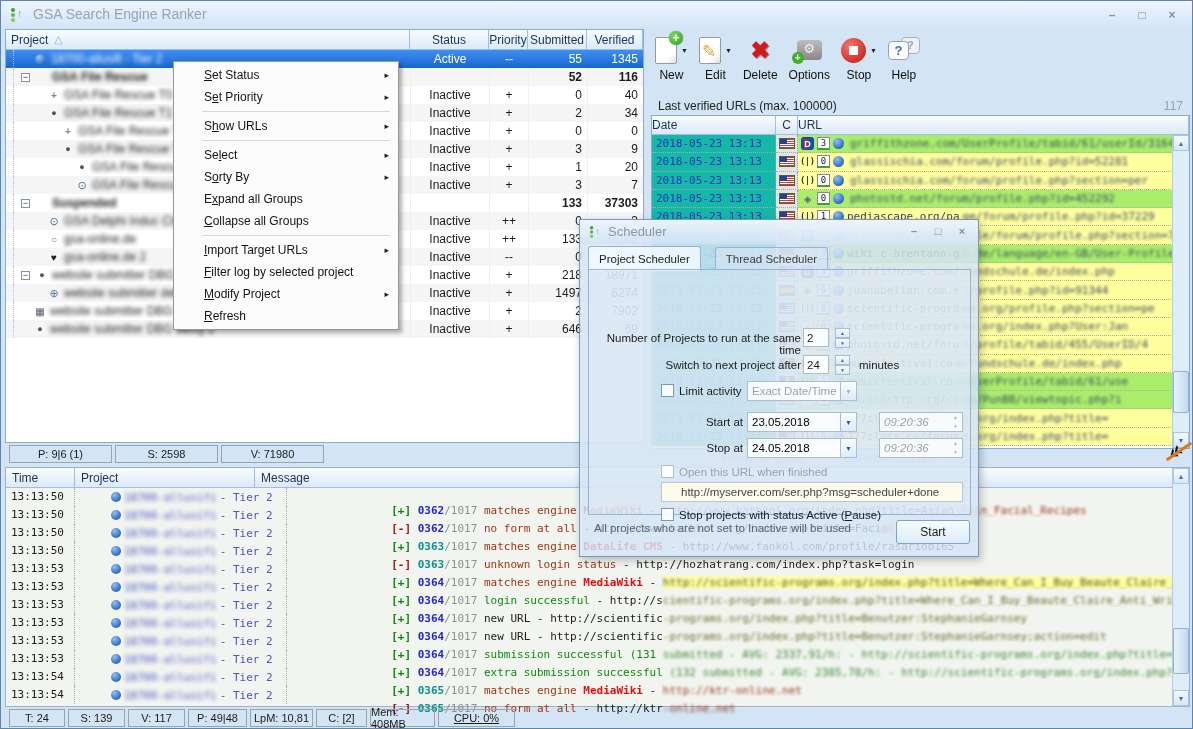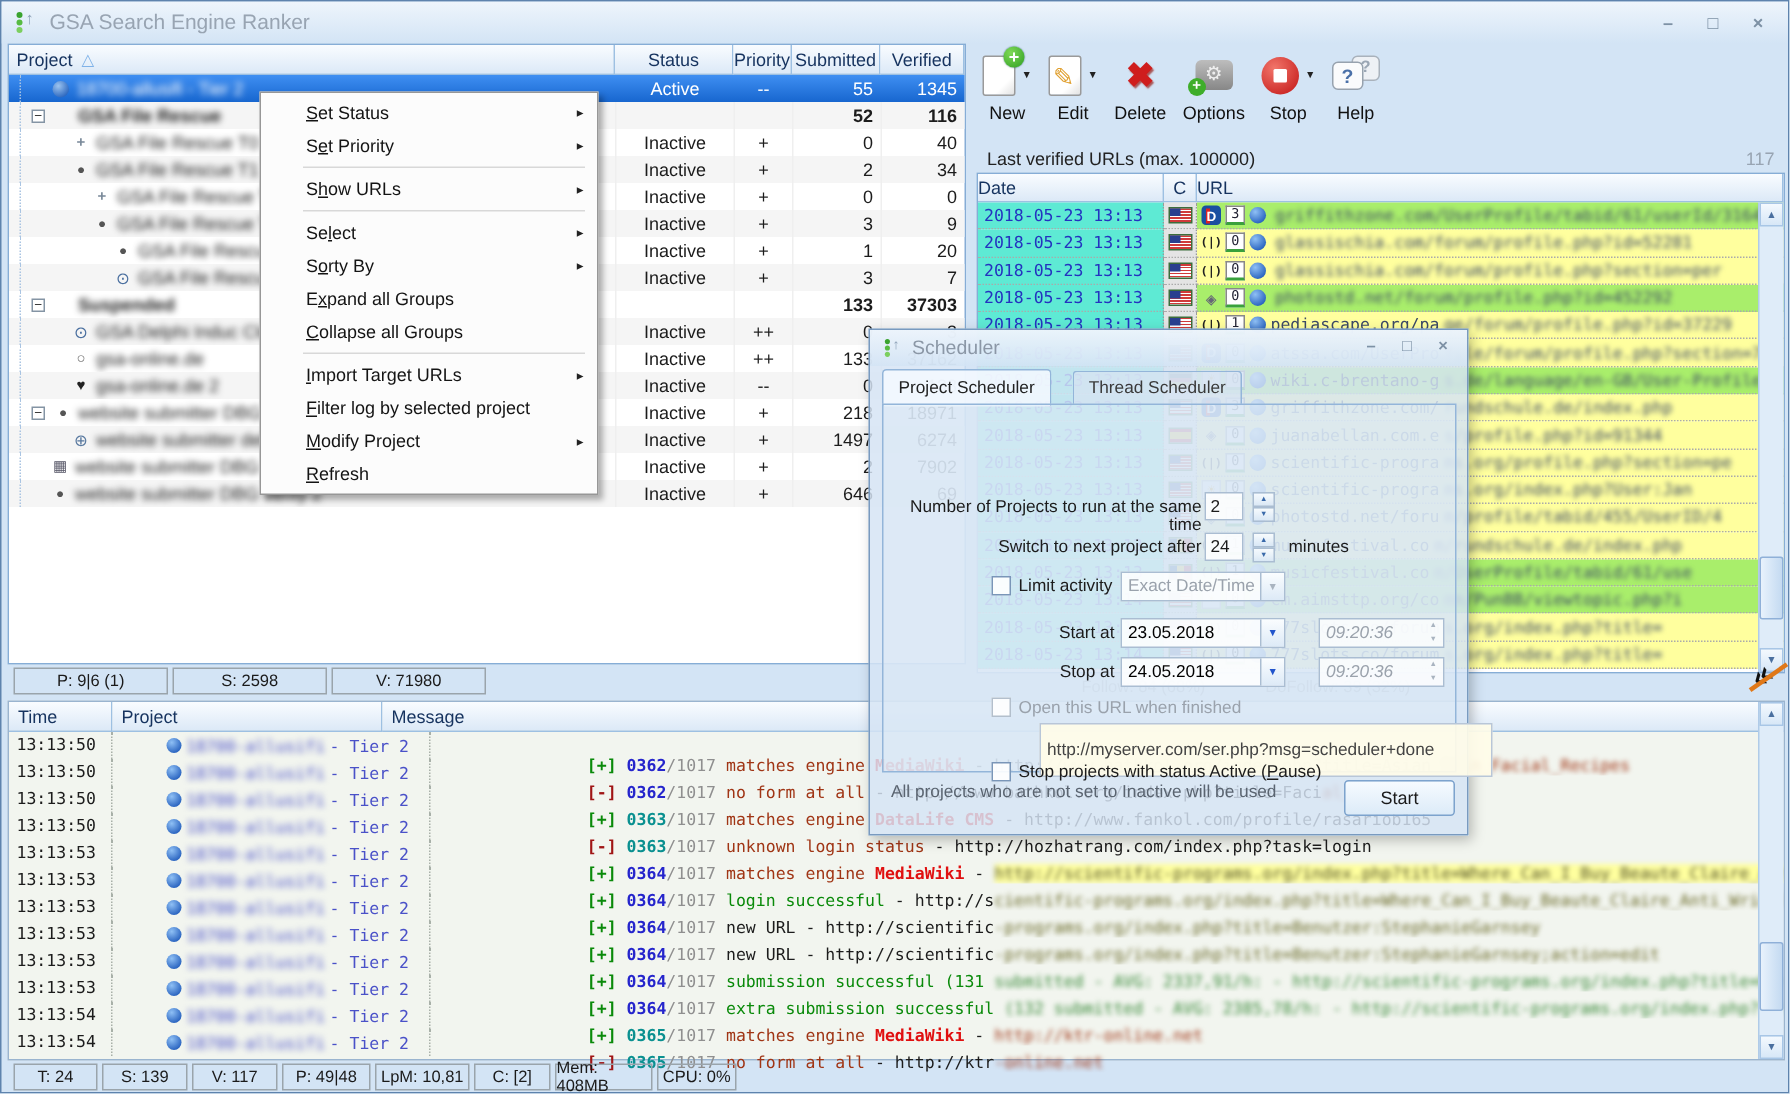--- a/index.html
+++ b/index.html
@@ -73,21 +73,21 @@
   .i-help::after { content:"?"; position:absolute; left:0; top:4px; width:19px; height:17px; background:#fafbfc; border:1px solid #97a2ae; border-radius:4px; color:#4a70a8; font:bold 13px/17px "Liberation Sans",sans-serif; text-align:center; }
 
   
   .lv-bar { position:absolute; left:650px; top:95px; width:539px; height:19px; display:flex; justify-content:space-between; align-items:center; padding:0 7px; font-size:12px; color:#222; }
   .lv-count { color:#98a4b2; }
   .url-panel { position:absolute; left:650px; top:114px; width:539px; height:334px; background:#fff; border:1px solid #86add6; overflow:hidden; }
   .u-head { display:flex; height:19px; }
   .u-head > div { background:linear-gradient(#f9fcff,#dce9f7); border-right:1px solid #9dc0e2; border-bottom:1px solid #9dc0e2; color:#16335f; font-size:12px; padding-left:0; display:flex; align-items:center; }
   .uh-date { width:124px; } .uh-c { width:22px; justify-content:center; padding:0 !important; } .uh-url { flex:1; }
   .u-row { display:flex; height:18.3px; }
-  .u-date { width:124px; background:#5eead4; color:#2433c0; font:11px "DejaVu Sans Mono",monospace; display:flex; align-items:center; padding-left:4px; border-right:1px dotted #999; border-bottom:1px dotted #aaa; white-space:nowrap; }
+  .u-date { width:124px; background:#14b8a6; color:#2433c0; font:11px "DejaVu Sans Mono",monospace; display:flex; align-items:center; padding-left:4px; border-right:1px dotted #999; border-bottom:1px dotted #aaa; white-space:nowrap; }
   .u-c { width:22px; background:#e4e4e4; display:flex; align-items:center; justify-content:center; border-right:1px dotted #999; border-bottom:1px dotted #aaa; }
   .u-url { flex:1; display:flex; align-items:center; gap:3px; padding-left:3px; font:11px "DejaVu Sans Mono",monospace; color:#3c4a66; border-bottom:1px dotted #aaa; overflow:hidden; white-space:nowrap; }
   .u-url.yellow { background:#ffff9e; } .u-url.green { background:#a9ee6b; }
   .flag { width:16px; height:11px; flex:none; position:relative; border:1px solid #8a8; border-color:#3c6e3c; }
   .flag.us { background:repeating-linear-gradient(#d03a3a 0 1px,#fff 1px 2px); }
   .flag.us::after { content:""; position:absolute; left:0; top:0; width:7px; height:5px; background:#2a3f8f; }
   .flag.de { background:linear-gradient(#111 33%,#d02020 33% 66%,#f5c518 66%); }
   .flag.es { background:linear-gradient(#c60b1e 25%,#ffc400 25% 75%,#c60b1e 75%); }
   .flag.ro { background:linear-gradient(90deg,#002b7f 33%,#fcd116 33% 66%,#ce1126 66%); }
   .eng { width:13px; height:13px; flex:none; display:inline-flex; align-items:center; justify-content:center; }
@@ -129,21 +129,21 @@
   .lr-msg .bl { filter:blur(1.6px); }
   .lr-msg .ol { color:#6b6b2a; } .lr-msg .gr2 { color:#3a8a3a; } .lr-msg .hy { color:#55552a; background:#ffff9e; }
   .log-sb { position:absolute; right:0; top:0; bottom:0; width:17px; background:#dfecf9; border-left:1px solid #b0cbe8; }
   .log-thumb { position:absolute; left:0; right:0; top:160px; height:46px; background:linear-gradient(90deg,#e8f2fc,#c4daf1); border:1px solid #8fb0d8; border-radius:2px; }
 
   
   .lstatus { position:absolute; left:4px; top:444px; height:20px; display:flex; gap:3px; padding-left:4px; }
   .lstatus .sbox { width:103px; }
   .sbox { border:1px solid #9aa4ab; display:flex; align-items:center; justify-content:center; font-size:11px; color:#1a1a1a; height:18px; background:transparent; }
   .statusbar { position:absolute; left:4px; top:708px; height:20px; display:flex; gap:3px; padding-left:4px; }
-  .w56{width:56px;} .w57{width:57px;} .w59{width:59px;} .w63{width:63px;} .w51{width:51px;} .w65{width:65px;} .w53{width:53px;}
+  .w56{width:56px;} .w57{width:57px;} .w59{width:59px;} .w63{width:63px;} .w51{width:51px;} .w65{width:65px;} .w53{width:77px;text-decoration:underline;}
 
   
   .dlg { position:absolute; left:578px; top:218px; width:400px; height:338px; background:rgba(213,228,244,0.84); border:1px solid rgba(110,145,185,0.9); box-shadow:2px 3px 8px rgba(0,0,0,0.25); z-index:50; }
   .dlg-title { position:absolute; left:0; top:0; right:0; height:24px; background:linear-gradient(rgba(238,245,252,0.9),rgba(211,228,245,0.8)); }
   .dlg-title .appicon { top:4px; left:8px; transform:scale(0.85); }
   .dlg-title-text { position:absolute; left:28px; top:4px; font-size:13px; color:#8b97a6; }
   .dlg-btns { position:absolute; right:6px; top:4px; display:flex; gap:4px; }
   .dlg-btn { width:20px; height:15px; text-align:center; font-size:11px; line-height:14px; color:#7d91a5; font-weight:bold; }
   .tabs { position:absolute; left:8px; top:27px; display:flex;gap:12px; }
   .tab { height:23px; padding:0 10px; font-size:11.5px; display:flex; align-items:center; border:1px solid #93b5d9; border-bottom:none; border-radius:3px 3px 0 0; color:#3a3a3a; background:rgba(215,228,242,0.7); margin-right:2px; }
@@ -158,21 +158,21 @@
   .combo { position:absolute; height:20px; border:1px solid #aabdd2; background:rgba(255,255,255,0.85); display:flex; align-items:center; font-size:11.5px; }
   .combo .ctext { flex:1; padding-left:4px; white-space:nowrap; overflow:hidden; }
   .combo .cbtn { width:16px; height:100%; border-left:1px solid #aabdd2; background:linear-gradient(rgba(250,253,255,.9),rgba(218,232,246,.9)); font-size:7px; color:#2255cc; display:flex; align-items:center; justify-content:center; }
   .combo.dis .ctext { color:#9aa2ac; } .combo.dis .cbtn { color:#a9b4c0; }
   .timebox { position:absolute; height:20px; border:1px solid #aabdd2; background:rgba(255,255,255,0.8); display:flex; align-items:center; font-size:11.5px; color:#9aa2ac;font-style:italic; }
   .timebox .ttext { flex:1; padding-left:4px; }
   .timebox .tspin { width:13px; display:flex; flex-direction:column; height:100%; }
   .timebox .tspin span { flex:1; font-size:5px; color:#a9b4c0; text-align:center; line-height:9px; }
   .cb { position:absolute; width:13px; height:13px; border:1px solid #7a96b8; background:rgba(255,255,255,0.9); }
   .cb.dis { border-color:#b3bfcc; }
-  .urlinput { position:absolute; left:80px; top:205px; width:300px; height:36px; border:1px solid #b8c6d8; background:rgba(255,252,232,0.92); font-size:11.5px; color:#444; padding:0 4px; font-family:"Liberation Sans",sans-serif;margin-left:32px; }
+  .urlinput { position:absolute; left:80px; top:205px; width:300px; height:20px; border:1px solid #b8c6d8; background:rgba(255,252,232,0.92); font-size:11.5px; color:#444; padding:0 19px; font-family:"Liberation Sans",sans-serif; }
   .dlg-info { position:absolute; left:14px; top:301px; font-size:11.5px; color:#5a6470; line-height:14px; }
   .start-btn { position:absolute; left:316px; top:300px; width:74px; height:24px; border:1px solid #7da3cd; border-radius:3px; background:linear-gradient(#f6fbff,#dcebf8); font-size:12px; color:#1a1a1a; display:flex; align-items:center; justify-content:center; }
   .key { text-decoration:underline; }
 </style>
 </head>
 <body>
 
 <div class="win">
 
   <div class="titlebar">

